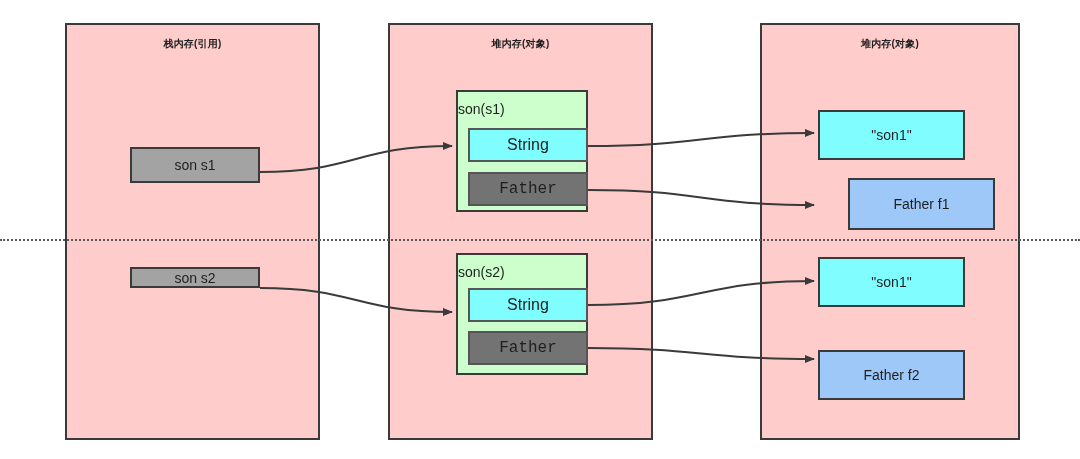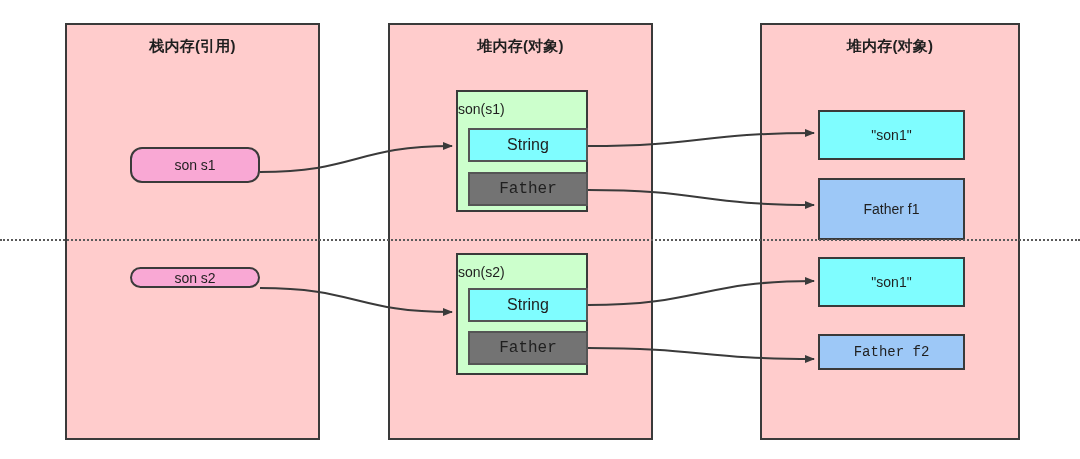--- a/index.html
+++ b/index.html
@@ -20,36 +20,36 @@
     background: #ffcccc;
     border: 2px solid #3a3a3a;
     box-sizing: border-box;
   }
   .panel-title {
     position: absolute;
     left: 0;
     right: 0;
     top: 12px;
     text-align: center;
-    font-size: 15px;
+    font-size: 10px;
     font-weight: bold;
     color: #1f1f1f;
     letter-spacing: 0.2px;
   }
   .box {
     position: absolute;
     box-sizing: border-box;
     border: 2px solid #3a3a3a;
     display: flex;
     align-items: center;
     justify-content: center;
     font-size: 14px;
     color: #1f1f1f;
   }
-  .box.green  { background: #f9a8d4; border-radius: 12px; }
+  .box.green  { background: #a3a3a3; }
   .box.cyan   { background: #7ffdff; }
   .box.blue   { background: #9dc8f7; }
 
   .objbox {
     position: absolute;
     box-sizing: border-box;
     background: #ccffcc;
     border: 2px solid #3a3a3a;
   }
   .objbox-title {
@@ -113,23 +113,23 @@
   <div class="field cyan" id="fld-s1-string" style="left: 468px; top: 128px; width: 120px; height: 34px;">String</div>
   <div class="field blue" id="fld-s1-father" style="left: 468px; top: 172px; width: 120px; height: 34px;">Father</div>
 
   <div class="objbox" id="obj-son-s2" style="left: 456px; top: 253px; width: 132px; height: 122px;">
     <div class="objbox-title">son(s2)</div>
   </div>
   <div class="field cyan" id="fld-s2-string" style="left: 468px; top: 288px; width: 120px; height: 34px;">String</div>
   <div class="field blue" id="fld-s2-father" style="left: 468px; top: 331px; width: 120px; height: 34px;">Father</div>
 
   <div class="box cyan" id="val-son1-top" style="left: 818px; top: 110px; width: 147px; height: 50px;">"son1"</div>
-  <div class="box blue" id="val-father-f1" style="left: 818px; top: 178px; width: 147px; height: 62px;">Father f1</div>
+  <div class="box blue" id="val-father-f1" style="left: 848px; top: 178px; width: 147px; height: 52px;">Father f1</div>
   <div class="box cyan" id="val-son1-bottom" style="left: 818px; top: 257px; width: 147px; height: 50px;">"son1"</div>
-  <div class="box blue" id="val-father-f2" style="left: 818px; top: 334px; width: 147px; height: 36px; font-family: Liberation Mono, monospace;">Father f2</div>
+  <div class="box blue" id="val-father-f2" style="left: 818px; top: 350px; width: 147px; height: 50px;">Father f2</div>
 
   <div class="divider" id="mid-divider" style="top: 239px;"></div>
 
   <svg class="overlay" id="arrow-layer">
     <defs>
       <marker id="arrowhead" markerWidth="10" markerHeight="8" refX="9" refY="4" orient="auto" markerUnits="userSpaceOnUse">
         <path d="M0,0 L10,4 L0,8 z" fill="#3a3a3a"></path>
       </marker>
     </defs>
     <g id="arrows-group">

